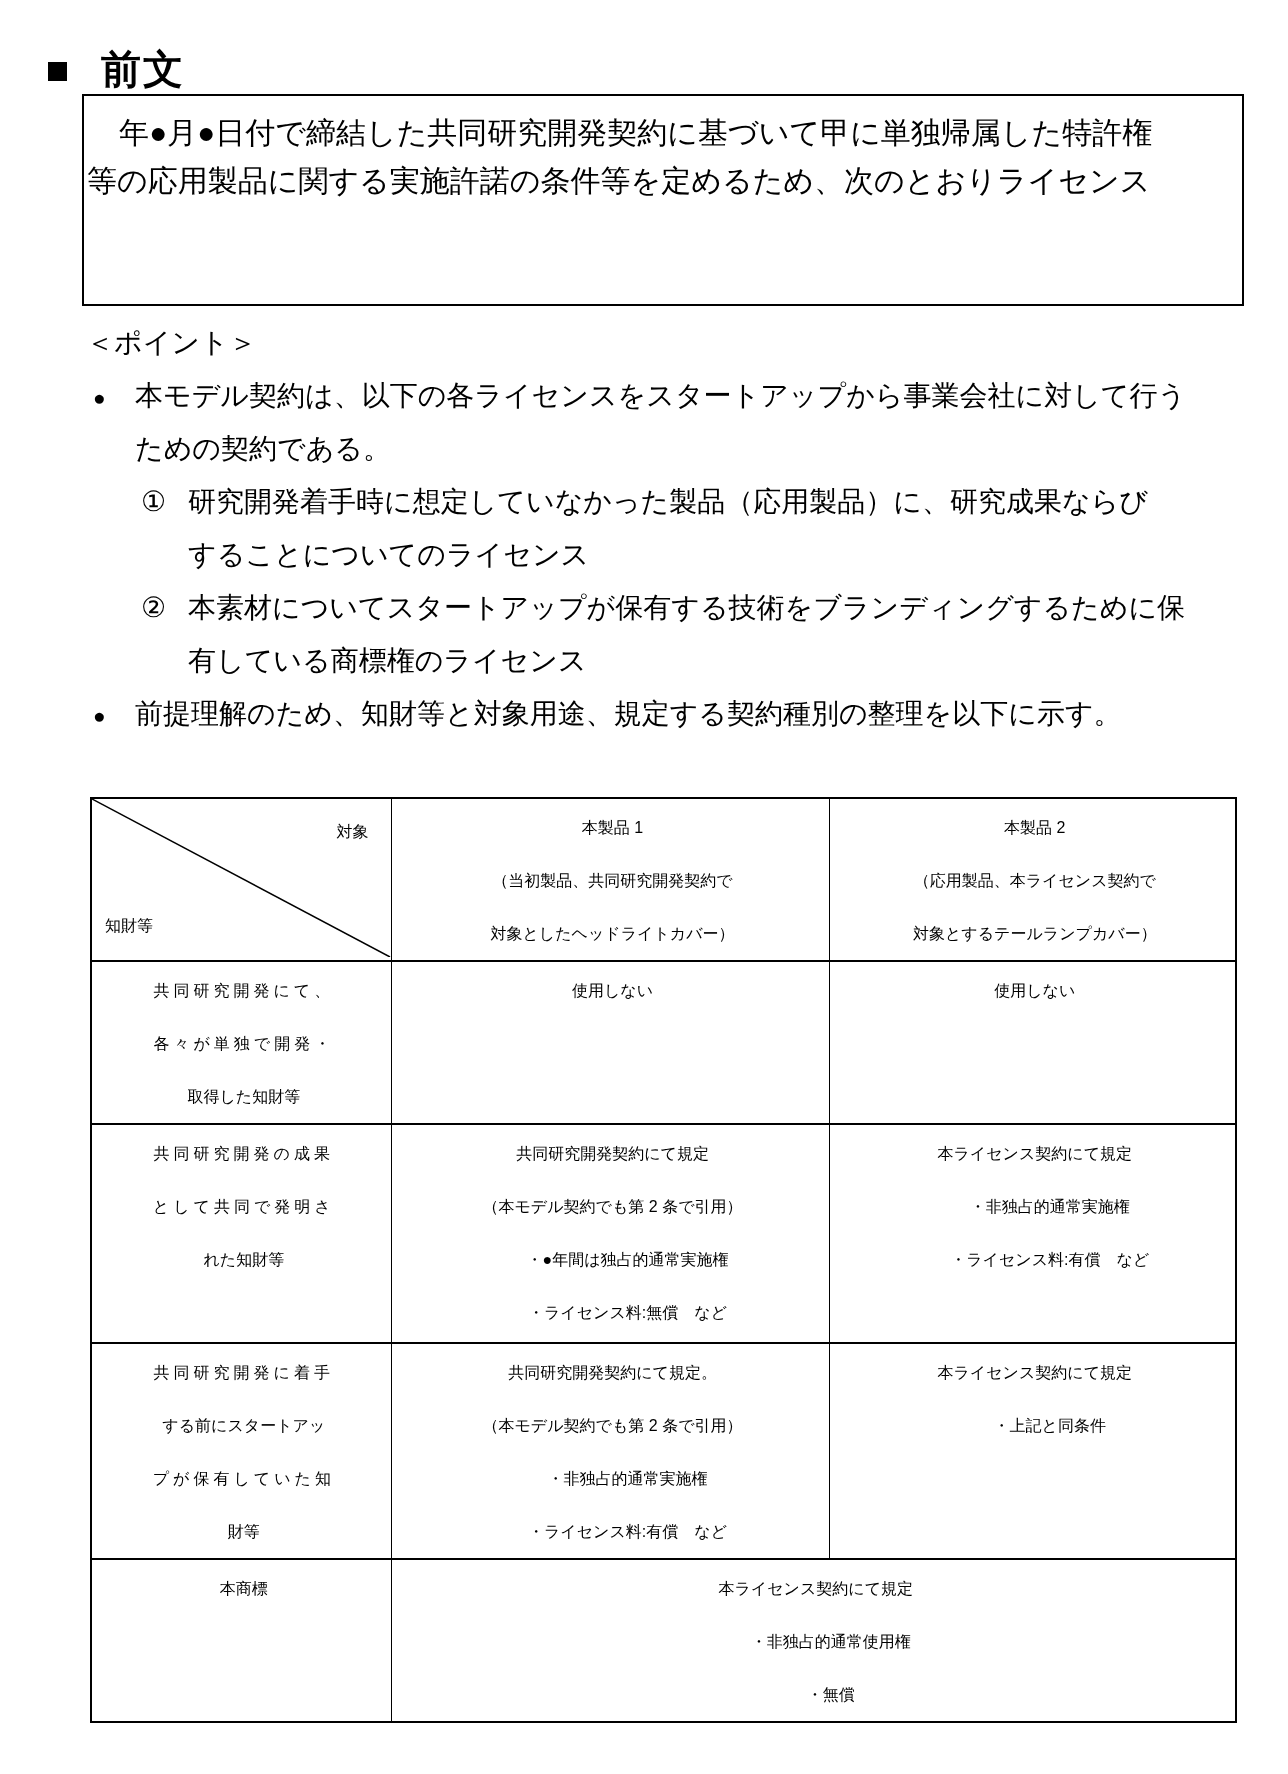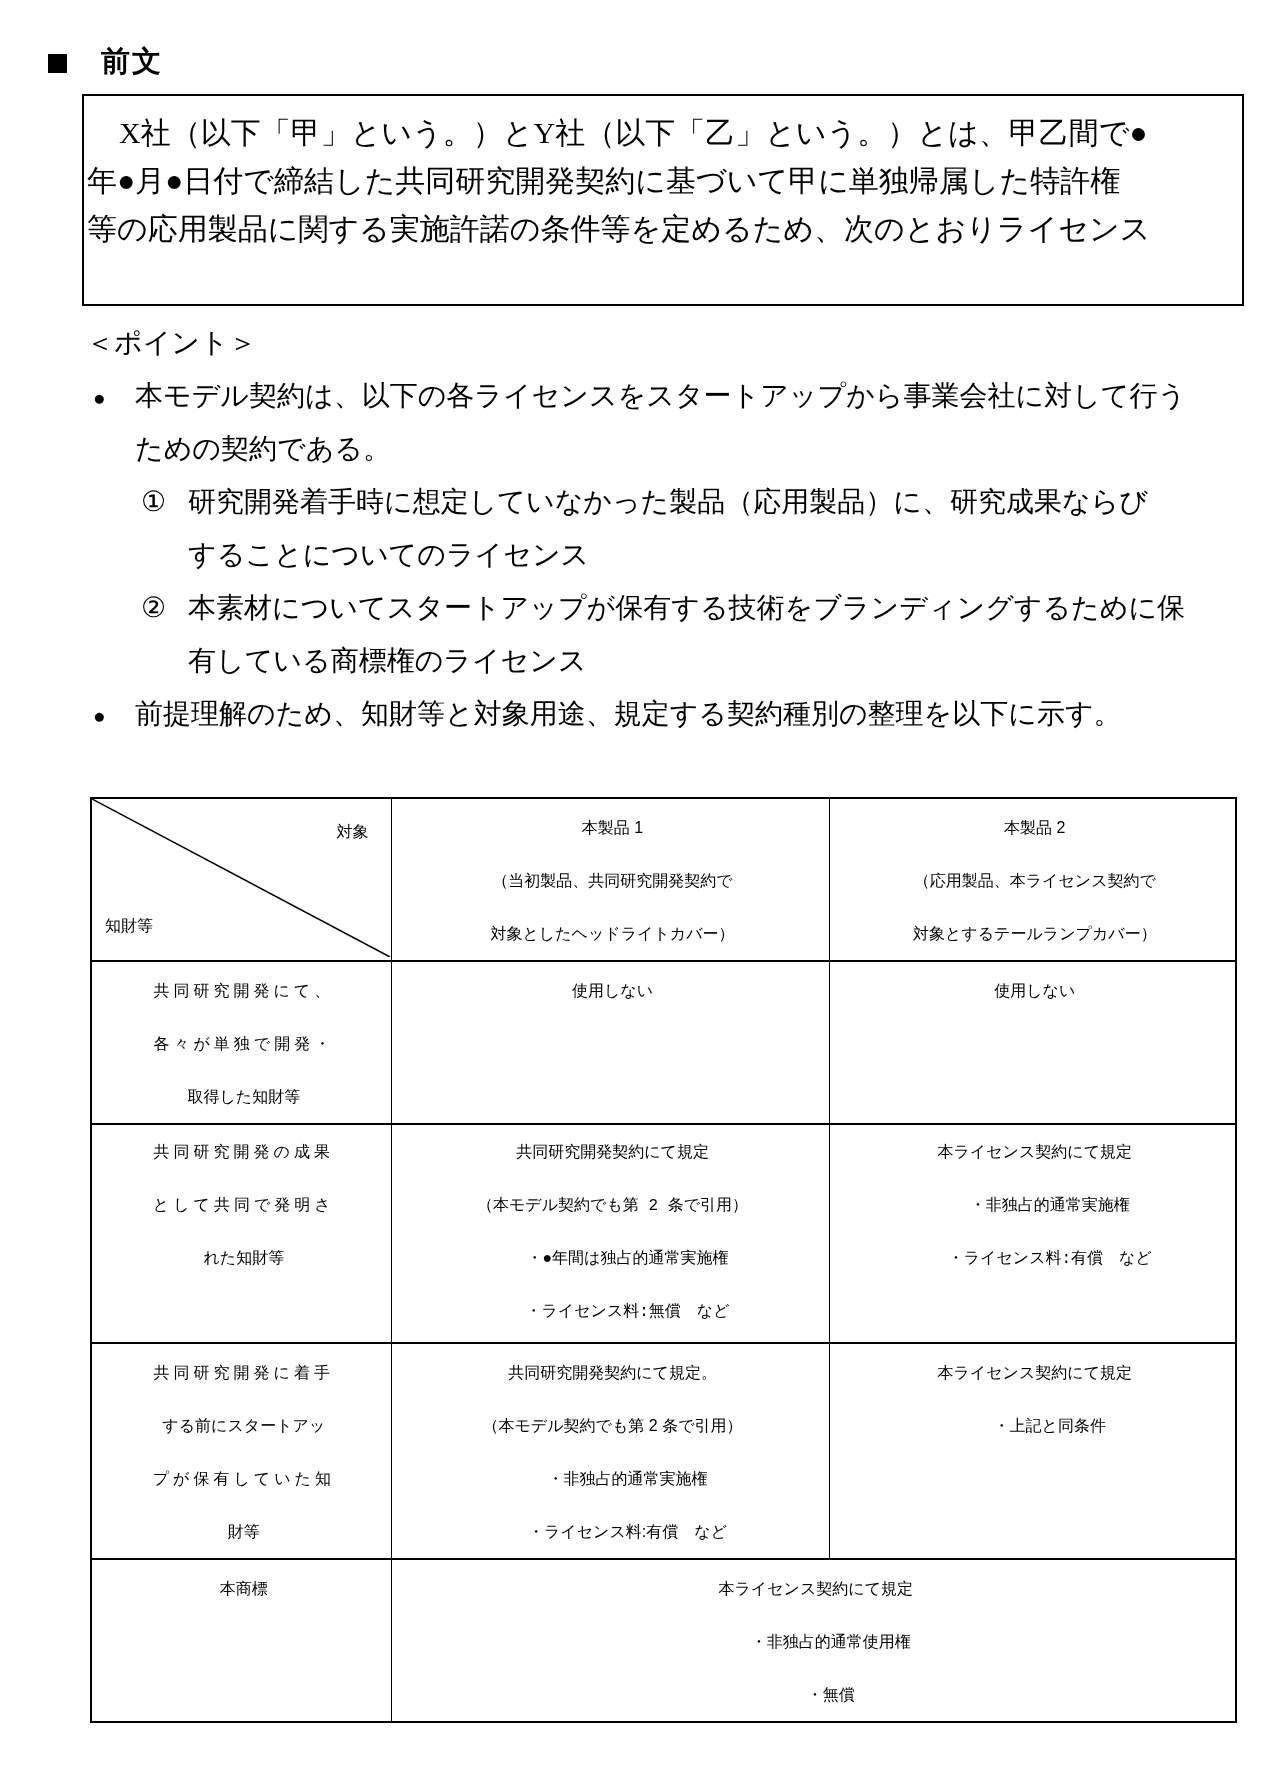--- a/index.html
+++ b/index.html
@@ -14,21 +14,21 @@
   
   .heading {
     position: absolute; left: 48px; top: 42px;
     display: flex; align-items: center;
   }
   .sq {
     width: 19px; height: 19px; background: #000;
     display: inline-block; margin-right: 34px; margin-top: 3px;
   }
   .heading-title {
-    font-size: 29px; font-weight: 700; letter-spacing: 2px;
+    font-size: 40px; font-weight: 700; letter-spacing: 2px;
     font-family: "Liberation Sans", sans-serif;
     text-align: right;
   }
   
   .pre-box {
     position: absolute; left: 82px; top: 94px;
     width: 1162px; height: 212px;
     border: 2px solid #000;
     box-sizing: border-box;
     font-family: "Liberation Serif", serif;
@@ -79,34 +79,33 @@
   td.corner { position: relative; padding: 0; }
   .corner svg { position: absolute; left: 0; top: 0; }
   .corner-top {
     position: absolute; top: 6px; right: 22px; white-space: nowrap;
   }
   .corner-bottom {
     position: absolute; bottom: 8px; left: 13px; white-space: nowrap; text-align: right;
   }
   .h158 { height: 158px; }
   .h163 { height: 163px; margin-top: 40px; }
-  .h219 { height: 219px; font-family: Liberation Mono, monospace; }
+  .h219 { height: 219px; }
   .h213 { height: 213px; }
   .h160 { height: 160px; }
 </style>
 </head>
 <body>
 
 <div class="heading">
   <span class="sq"></span>
   <span class="heading-title">前文</span>
 </div>
 
 <div class="pre-box">
-  <div class="line">X社（以下「甲」という。）とY社（以下「乙」という。）とは、甲乙間で●</div>
   <div class="line">年●月●日付で締結した共同研究開発契約に基づいて甲に単独帰属した特許権</div>
   <div class="line">等の応用製品に関する実施許諾の条件等を定めるため、次のとおりライセンス</div>
 </div>
 
 <div class="points">
   <div class="p-line">＜ポイント＞</div>
 
   <div class="p-line b-line">
     <span class="b-marker">●</span>
     <span>本モデル契約は、以下の各ライセンスをスタートアップから事業会社に対して行う</span>

